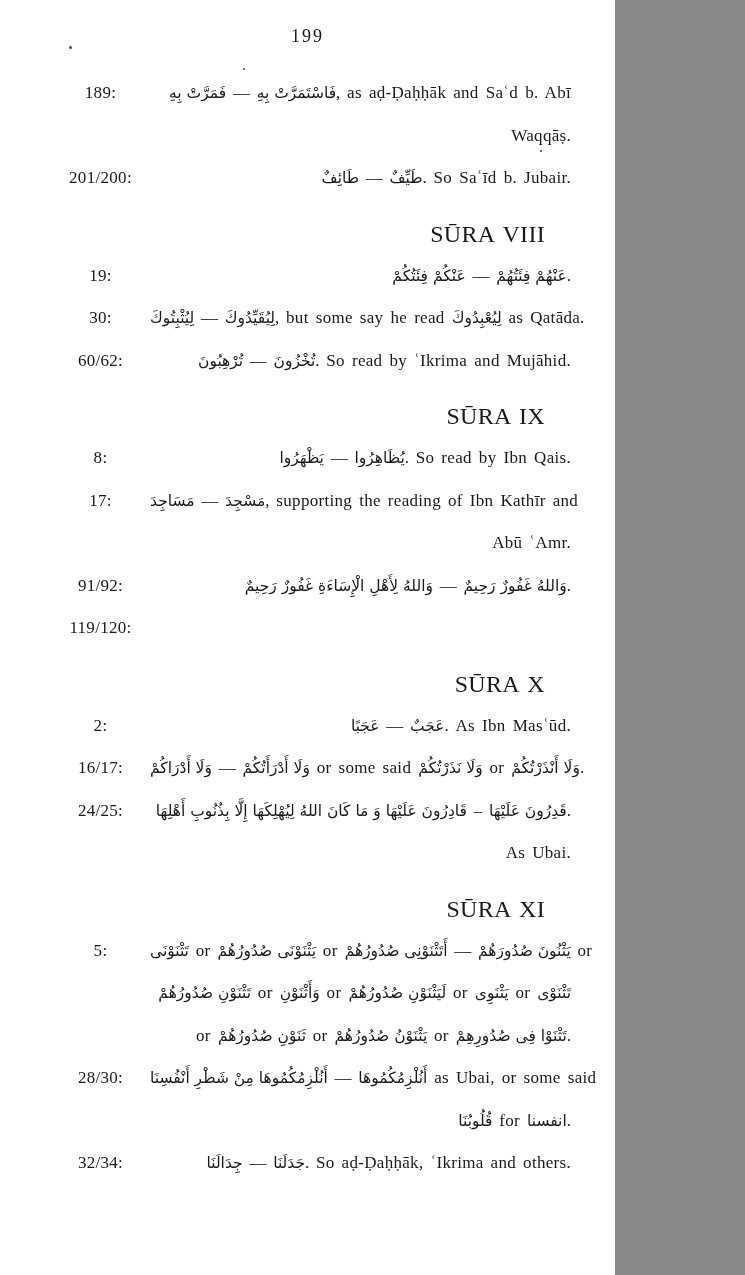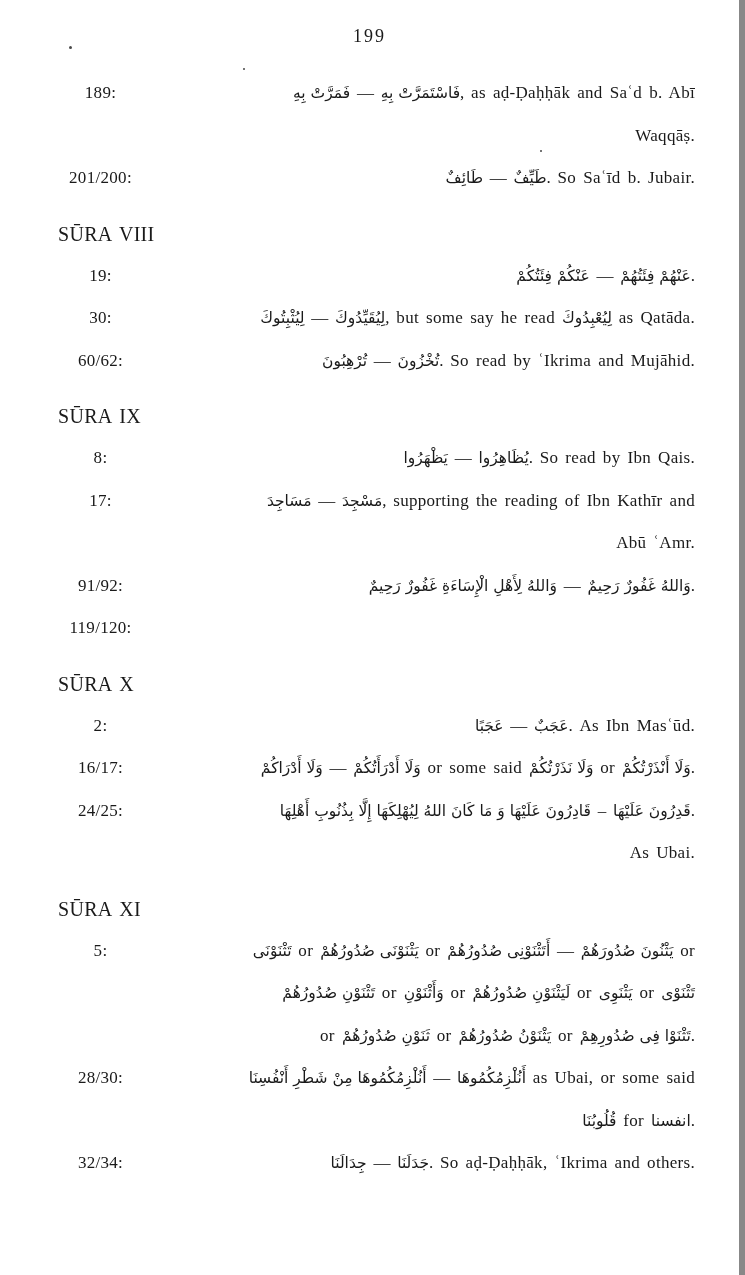--- a/index.html
+++ b/index.html
@@ -3,39 +3,39 @@
 <meta charset="utf-8">
 <style>
   :root{
     --ink:#1a1a1a;
     --paper:#ffffff;
   }
   html,body{margin:0;padding:0;}
   body{background:#888;}
   .page{
     position:relative;
-    width:739px;height:1275px;
+    width:615px;height:1275px;
     background:var(--paper);
     color:var(--ink);
     font-family:"Liberation Serif","DejaVu Serif",serif;
     overflow:hidden;
     box-sizing:border-box;
     padding-top:24px;
   }
   .pageno{
     text-align:center;
     font-size:18px;
     letter-spacing:2px;
     line-height:24px;
   }
   .content{margin-top:24px;}
   .section{padding-left:58px;}
   .heading{
-    text-align:left;
-    font-size:20px;
+    text-align:right;
+    font-size:24px;
     letter-spacing:2.5px;
     word-spacing:9px;
     line-height:42px;
     margin-top:13px;
     padding-right:70px;
     white-space:nowrap;
   }
   .row{
     display:flex;
     align-items:baseline;

